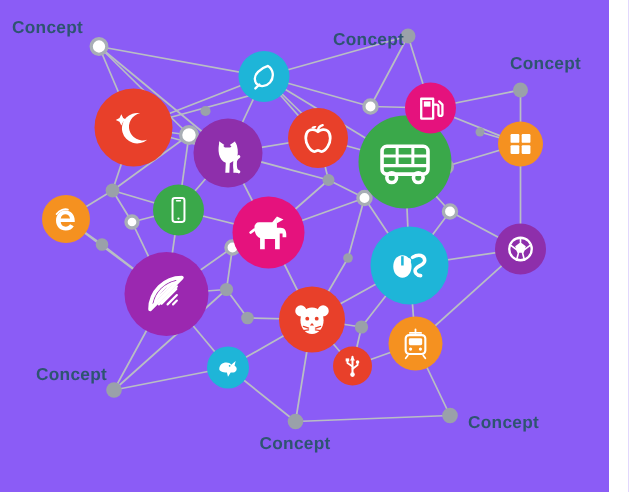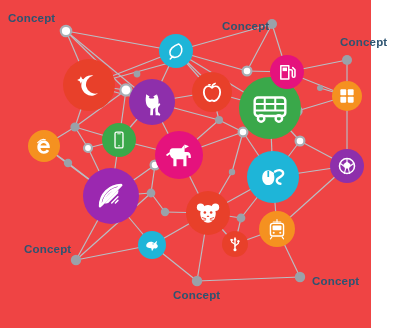--- a/index.html
+++ b/index.html
@@ -9,23 +9,23 @@
     background: #ffffff;
   }
   body {
     font-family: "Liberation Sans", sans-serif;
     width: 419px;
     height: 328px;
     overflow: hidden;
   }
   #canvas-wrap {
     position: relative;
-    width: 371px;
+    width: 406px;
     height: 328px;
-    background: #ef4444;
+    background: #8b5cf6;
   }
   svg#graph {
     position: absolute;
     top: 0; left: 0;
     width: 419px;
     height: 328px;
     display: block;
   }
   .edge {
     stroke: #b9bec4;

